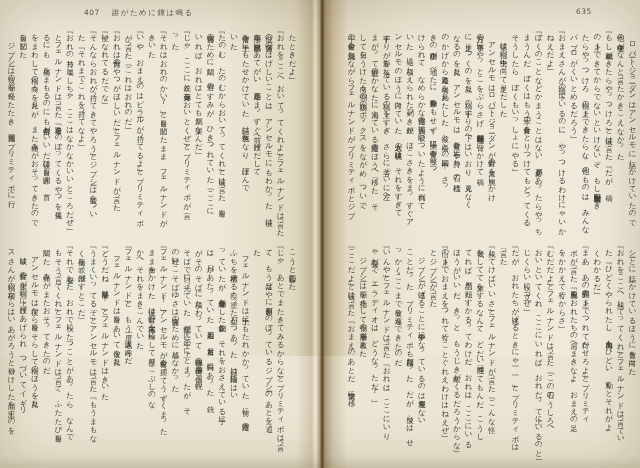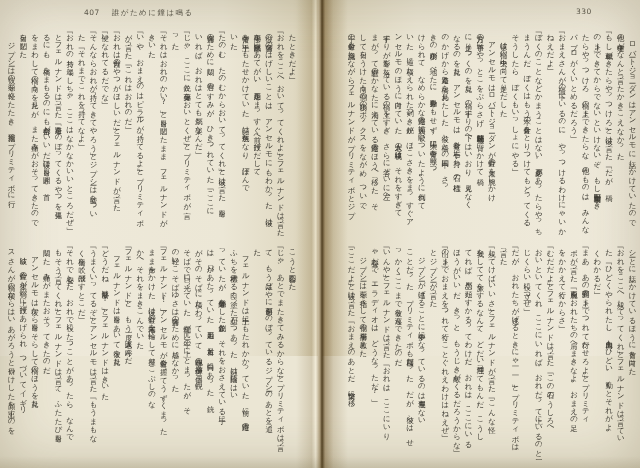--- a/index.html
+++ b/index.html
@@ -67,21 +67,21 @@
   <div class="page left">
     <div class="running-head">
       <span class="num">407</span>
       <span>誰がために鐘は鳴る</span>
     </div>
   </div>
 
   <div class="page right">
   </div>
 
-  <div class="pagenum-right">330</div>
+  <div class="pagenum-right">635</div>
 
   <div class="band band-ul">
       <p>たときだよ」</p>
       <p>「おれをここへおいてってくれよ」とフェルナンドは言った。</p>
       <p>彼の苦痛のはげしいことは、アンセルモにもわかった。彼は</p>
       <p>両手を鼠蹊部にあてがい、両足をまっすぐ前へ投げだして、</p>
       <p>背中を土手にもたせかけていた。顔は灰色になり、汗ばんで</p>
       <p>いた。</p>
       <p>「たのむ。たのむからおいてってくれ」と彼は言った。目を</p>
       <p>苦痛のために閉じ、唇のすみが、ひきつれていた。「ここに</p>

